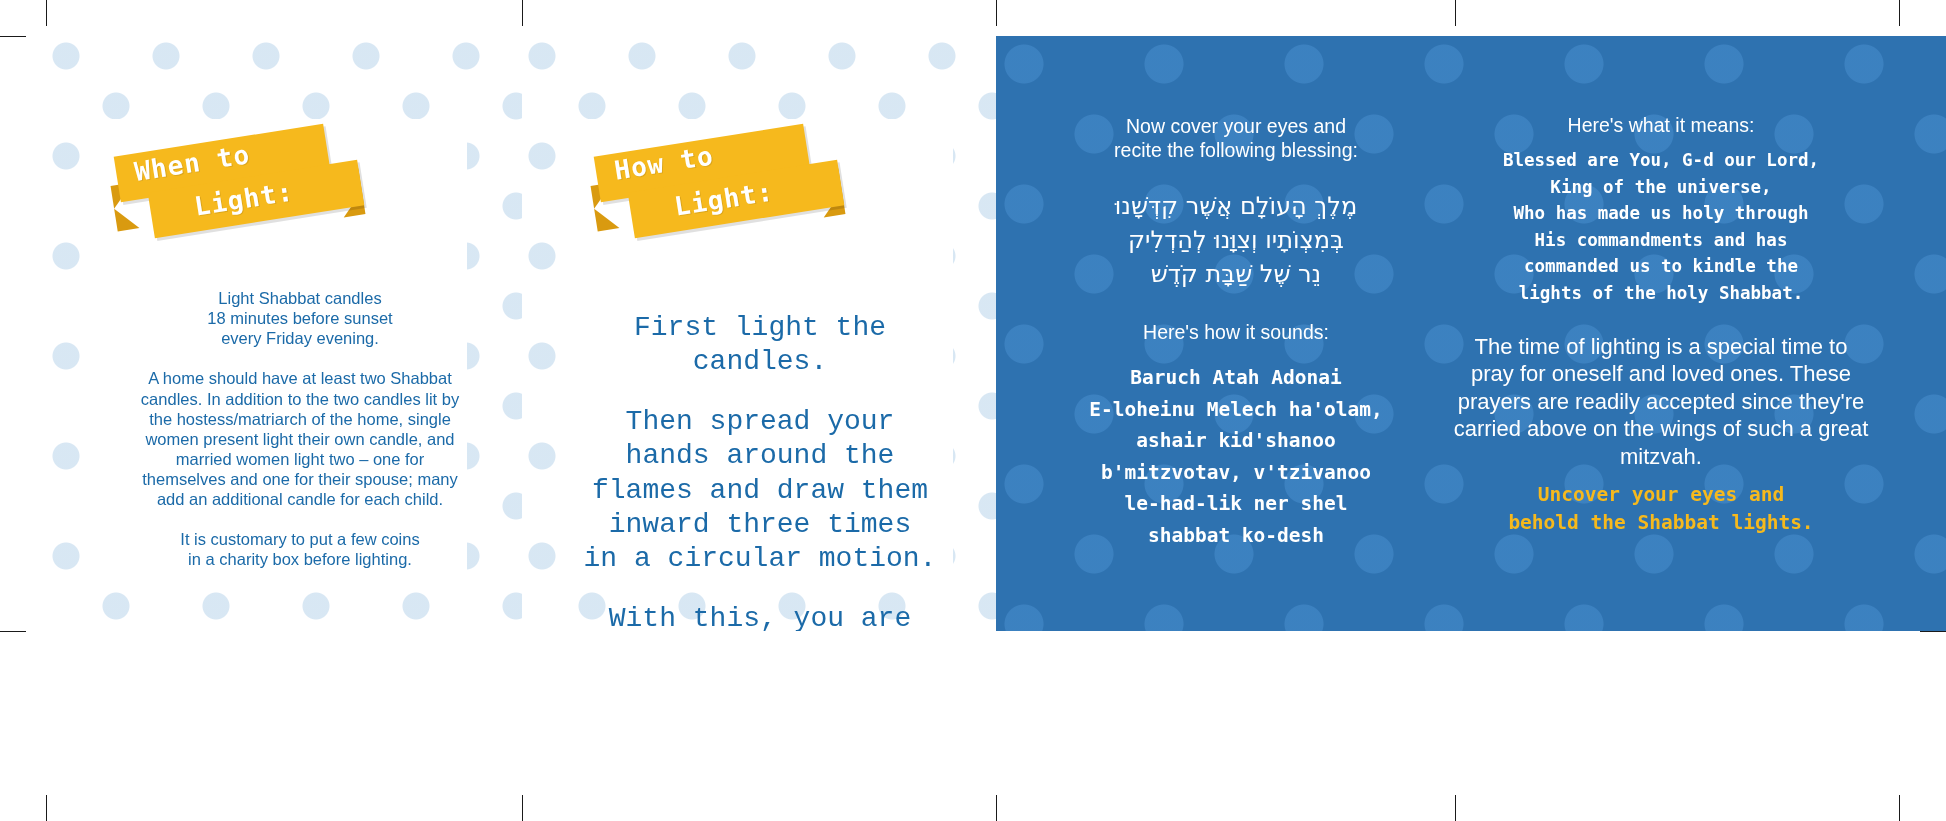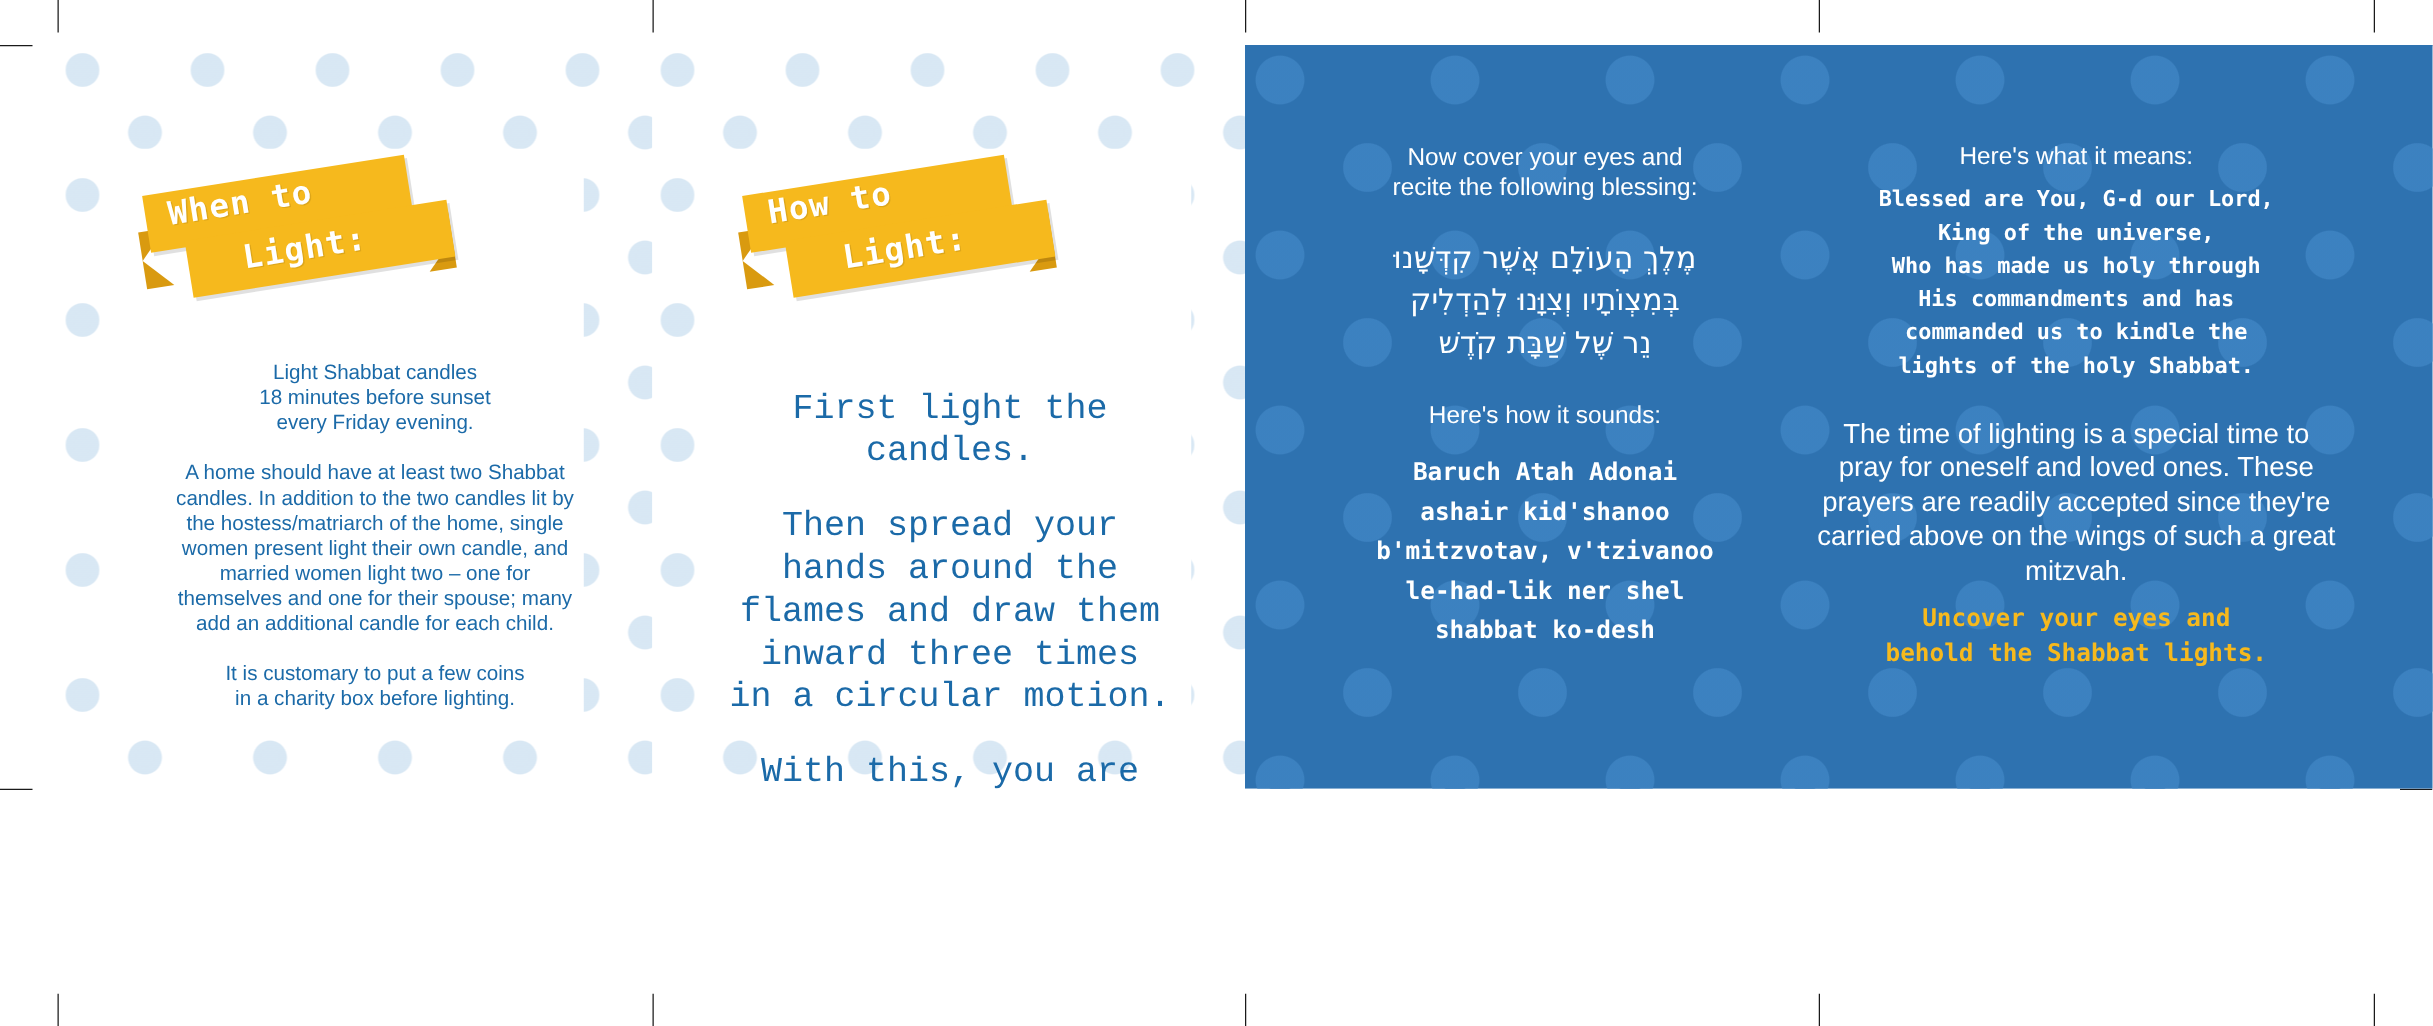--- a/index.html
+++ b/index.html
@@ -281,20 +281,21 @@
       <p class="intro" style="white-space:pre-line;">Now cover your eyes and
 recite the following blessing:</p>
       <div class="hebrew">
         <div>מֶלֶךְ הָעוֹלָם אֲשֶׁר קִדְּשָׁנוּ</div>
         <div>בְּמִצְוֹתָיו וְצִוָּנוּ לְהַדְלִיק</div>
         <div>נֵר שֶׁל שַׁבָּת קֹדֶשׁ</div>
       </div>
       <p class="sounds-label">Here's how it sounds:</p>
       <div class="translit">
         <div>Baruch Atah Adonai</div>
+        <div>E-loheinu Melech ha'olam,</div>
         <div>ashair kid'shanoo</div>
         <div>b'mitzvotav, v'tzivanoo</div>
         <div>le-had-lik ner shel</div>
         <div>shabbat ko-desh</div>
       </div>
     </div>
 
     <div class="blue-col" style="left:455px; top:78px; width:420px;">
       <p class="means-label">Here's what it means:</p>
       <div class="means-body">

